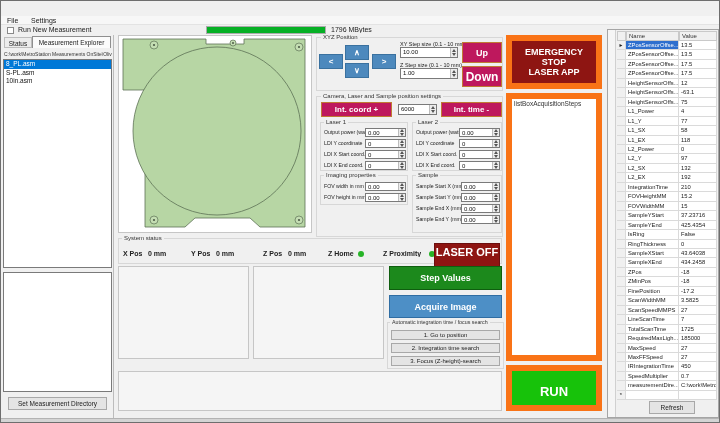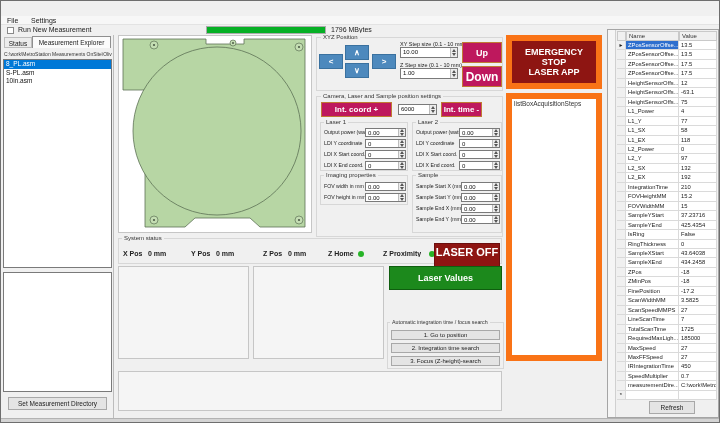--- a/index.html
+++ b/index.html
@@ -148,21 +148,21 @@
     <span class="val">6000</span>
     <span class="arr">
         <i>
           <b class="tu"></b>
         </i>
         <i>
           <b class="td"></b>
         </i>
       </span>
   </div>
-  <div class="a obtn" style="left:440px;top:101px;width:41px;height:15px;font-size:8px;line-height:14px">Int. time -</div>
+  <div class="a obtn" style="left:440px;top:101px;width:61px;height:15px;font-size:8px;line-height:14px">Int. time -</div>
 
   <div class="a grp" style="left:319px;top:121px;width:88px;height:49px">
     <span class="cap" style="left:3px;top:-4px">Laser 1</span>
   </div>
   <div class="a flbl" style="left:323px;top:128px">Output power (watts)</div>
   <div class="a spin" style="left:364px;top:127px;width:41px;height:9px">
       <span class="val">0.00</span>
       <span class="arr">
         <i>
           <b class="tu"></b>
@@ -352,38 +352,40 @@
   <div class="a lbl7 nw" style="left:287px;top:249px;font-weight:bold">0 mm</div>
   <div class="a lbl7 nw" style="left:327px;top:249px;font-weight:bold">Z Home</div>
   <div class="a dot" style="left:357px;top:250px;width:6px;height:6px"></div>
   <div class="a lbl7 nw" style="left:382px;top:249px;font-weight:bold">Z Proximity</div>
   <div class="a dot" style="left:428px;top:250px;width:6px;height:6px"></div>
   <div class="a redbtn" style="left:433px;top:242px;width:66px;height:24px;font-size:11px;line-height:16px">LASER OFF</div>
 
   <div class="a pic" style="left:117px;top:265px;width:131px;height:93px"></div>
   <div class="a pic" style="left:252px;top:265px;width:131px;height:93px"></div>
 
-  <div class="a" style="left:388px;top:265px;width:113px;height:24px;background:#1c891c;border:1px solid #0f5e0f;color:#fff;font-weight:bold;font-size:9px;text-align:center;line-height:23px">Laser Values</div>
+  <div class="a" style="left:388px;top:265px;width:113px;height:24px;background:#1c891c;border:1px solid #0f5e0f;color:#fff;font-weight:bold;font-size:9px;text-align:center;line-height:23px">Step Values</div>
+  <div class="a" style="left:388px;top:294px;width:113px;height:23px;background:#4d8fc6;border:1px solid #2f6da3;color:#fff;font-weight:bold;font-size:9px;text-align:center;line-height:22px">Acquire Image</div>
 
   <div class="a grp" style="left:386px;top:321px;width:117px;height:47px">
     <span class="cap" style="left:2px;top:-4px;font-size:5.3px">Automatic integration time / focus search</span>
   </div>
   <div class="a stdbtn" style="left:390px;top:329px;width:109px;height:10px;font-size:6px;line-height:9px">1. Go to position</div>
   <div class="a stdbtn" style="left:390px;top:342px;width:109px;height:10px;font-size:6px;line-height:9px">2. Integration time search</div>
   <div class="a stdbtn" style="left:390px;top:355px;width:109px;height:10px;font-size:6px;line-height:9px">3. Focus (Z-height)-search</div>
 
   <div class="a pic" style="left:117px;top:370px;width:384px;height:40px"></div>
 
   <div class="a bluebrd" style="left:505px;top:34px;width:96px;height:54px;background:#8e1512;color:#fff;font-weight:bold;font-size:9px;text-align:center;display:flex;flex-direction:column;justify-content:center">
     <div>EMERGENCY STOP</div>
     <div>LASER APP</div>
   </div>
   <div class="a bluebrd" style="left:505px;top:92px;width:96px;height:268px;background:#fff">
     <div style="font-size:6.5px;color:#333;padding:1px 2px" class="nw">listBoxAcquisitionSteps</div>
   </div>
+  <div class="a bluebrd" style="left:505px;top:364px;width:96px;height:46px;background:#17c20a;color:#fff;font-weight:bold;font-size:13px;text-align:center;line-height:42px">RUN</div>
 
   <div class="a" style="left:606px;top:28px;width:112px;height:389px;background:#f0f0f0;border:1px solid #a5a5a5"></div>
   <div class="a" style="left:607px;top:29px;width:8px;height:387px;background:#f5f5f5;border-right:1px solid #d0d0d0"></div>
   <div class="a gh" style="left:616px;top:30px;width:9px;height:10px"></div>
   <div class="a gh" style="left:625px;top:30px;width:53px;height:10px">Name</div>
   <div class="a gh" style="left:678px;top:30px;width:38px;height:10px">Value</div>
   <div class="a" style="left:616px;top:40px;width:100px;background:#fff">
       <div class="grow">
         <div class="c rh">▸</div>
         <div class="c nm sel">ZPosSensorOffse...</div>

